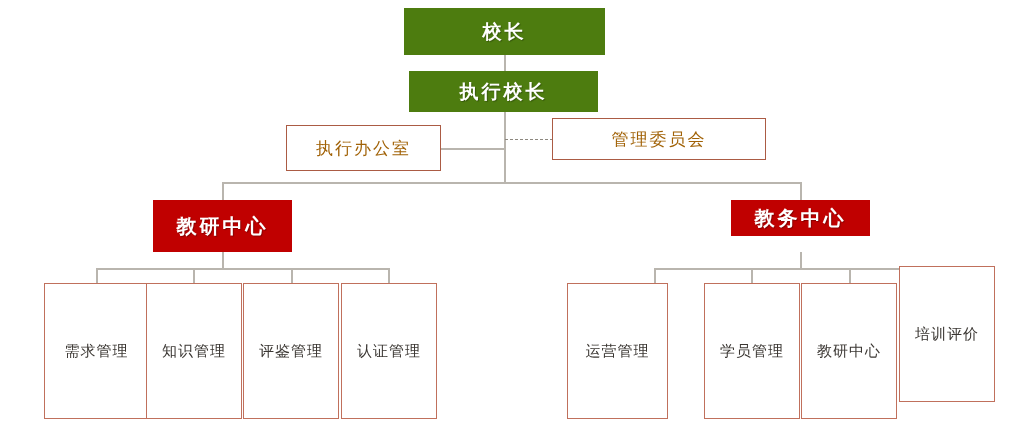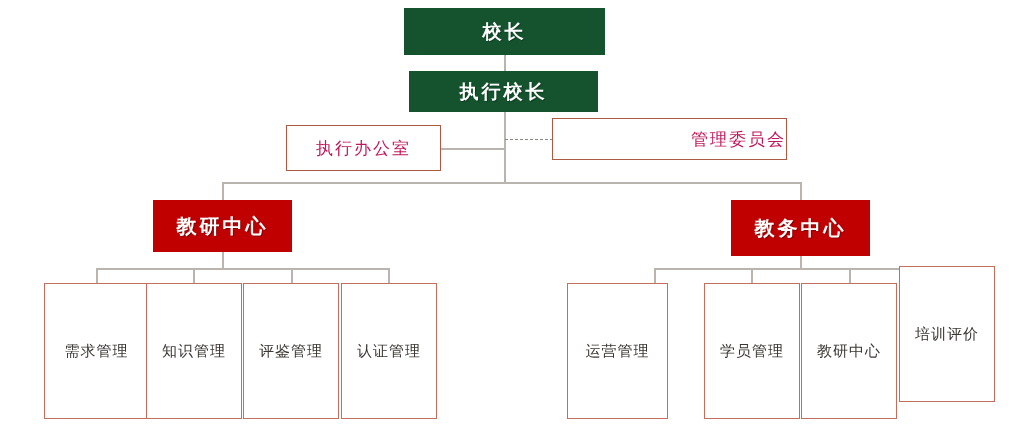--- a/index.html
+++ b/index.html
@@ -23,41 +23,41 @@
     position: absolute;
     box-sizing: border-box;
     display: flex;
     align-items: center;
     justify-content: center;
     text-align: center;
     z-index: 3;
   }
 
   .node-red-top {
-    background: #14532d;
+    background: #4d7c0f;
     color: #ffffff;
     font-size: 19px;
     font-weight: 700;
     letter-spacing: 3px;
     text-shadow: 1px 1px 1px rgba(0,0,0,0.28);
   }
 
   .node-red-center {
     background: #c00000;
     color: #ffffff;
     font-size: 20px;
     font-weight: 700;
     letter-spacing: 3px;
     text-shadow: 1px 1px 1px rgba(0,0,0,0.30);
   }
 
   .node-white {
     background: #ffffff;
     border: 1.5px solid #ab5b44;
-    color: #be185d;
+    color: #a16207;
     font-size: 17px;
     letter-spacing: 2px;
   }
 
   .node-leaf {
     background: #ffffff;
     border: 1.5px solid #c0705c;
     color: #3a3632;
     font-size: 15px;
     letter-spacing: 1px;
@@ -115,29 +115,29 @@
   </div>
 
   <div class="node node-red-top" style="left:409px; top:71px; width:189px; height:41px;">
     <span>执行校长</span>
   </div>
 
   <div class="node node-white" style="left:286px; top:125px; width:155px; height:46px;">
     <span>执行办公室</span>
   </div>
 
-  <div class="node node-white" style="left:552px; top:118px; width:235px; height:42px;justify-content:flex-end;">
+  <div class="node node-white" style="left:552px; top:118px; width:214px; height:42px;">
     <span>管理委员会</span>
   </div>
 
   <div class="node node-red-center" style="left:153px; top:200px; width:139px; height:52px;">
     <span>教研中心</span>
   </div>
 
-  <div class="node node-red-center" style="left:731px; top:200px; width:139px; height:56px;">
+  <div class="node node-red-center" style="left:731px; top:200px; width:139px; height:36px;">
     <span>教务中心</span>
   </div>
 
   <div class="node node-leaf" style="left:44px; top:283px; width:105px; height:136px;">
     <span>需求管理</span>
   </div>
   <div class="node node-leaf" style="left:146px; top:283px; width:96px; height:136px;">
     <span>知识管理</span>
   </div>
   <div class="node node-leaf" style="left:243px; top:283px; width:96px; height:136px;">

